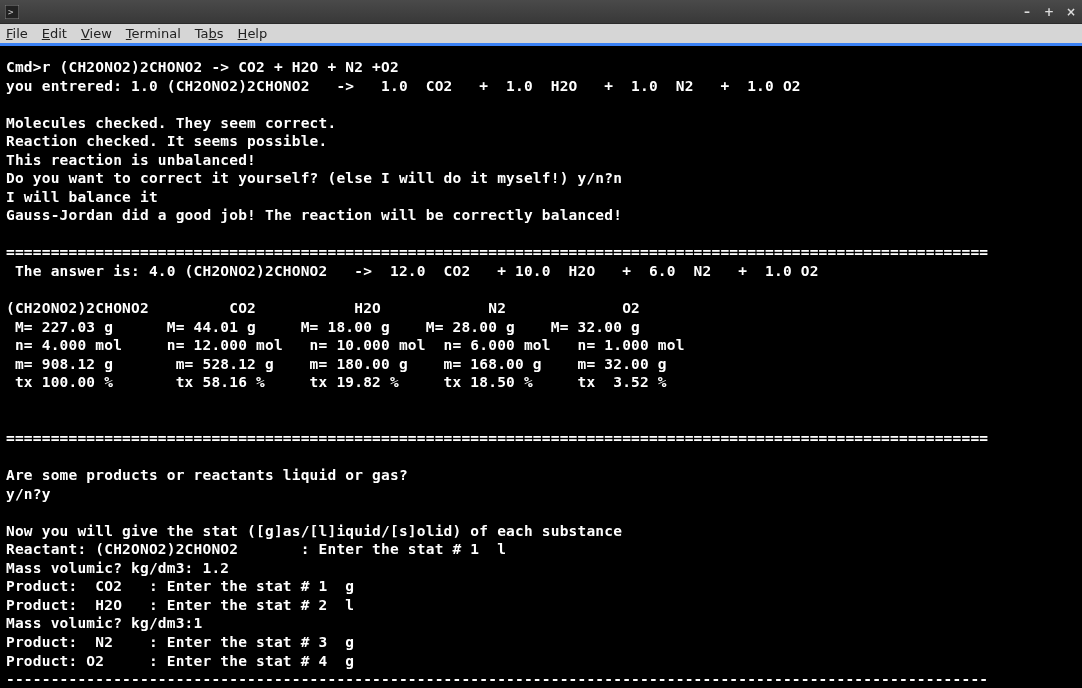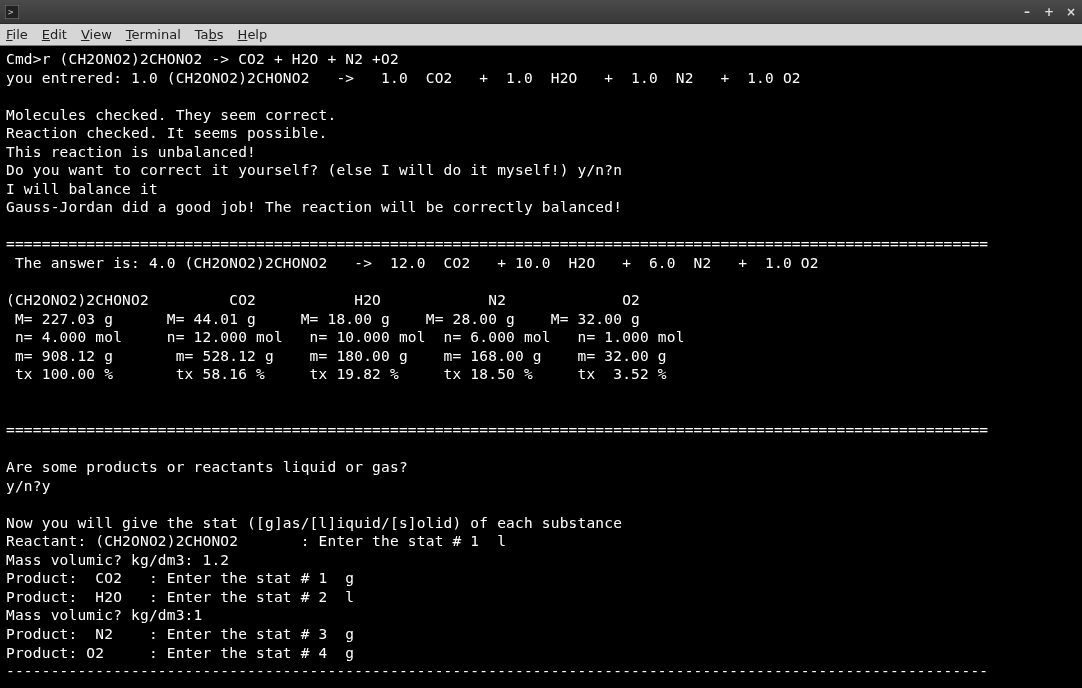--- a/index.html
+++ b/index.html
@@ -50,38 +50,38 @@
   .menubar {
     background: #d6d6d6;
     height: 22px;
     display: flex;
     align-items: center;
     padding: 0 6px;
     gap: 14px;
     font-family: "DejaVu Sans", sans-serif;
     font-size: 13px;
     color: #222;
-    border-bottom: 1px solid #3b82f6;
+    border-bottom: 3px solid #3b82f6;
   }
   .menubar .menuitem {
     cursor: pointer;
   }
   .menubar .menuitem .ul { text-decoration: underline; }
   .terminal {
     background: #000;
     color: #fff;
-    padding: 4px 6px;
+    padding: 12px 6px;
     font-family: "DejaVu Sans Mono", "Liberation Mono", monospace;
     font-size: 14.5px;
     line-height: 1.28;
     white-space: pre;
     height: calc(688px - 24px - 22px);
     overflow: hidden;
     letter-spacing: 0.2px;
-    font-weight: 400;
+    font-weight: 700;
   }
 </style>
 </head>
 <body>
 
 <div class="titlebar">
   <span class="icon">
     <svg width="14" height="14" viewBox="0 0 14 14">
       <rect x="0" y="0" width="14" height="14" fill="#222" stroke="#888" stroke-width="1"></rect>
       <text x="3" y="10" font-size="9" fill="#ccc" font-family="monospace">&gt;</text>

